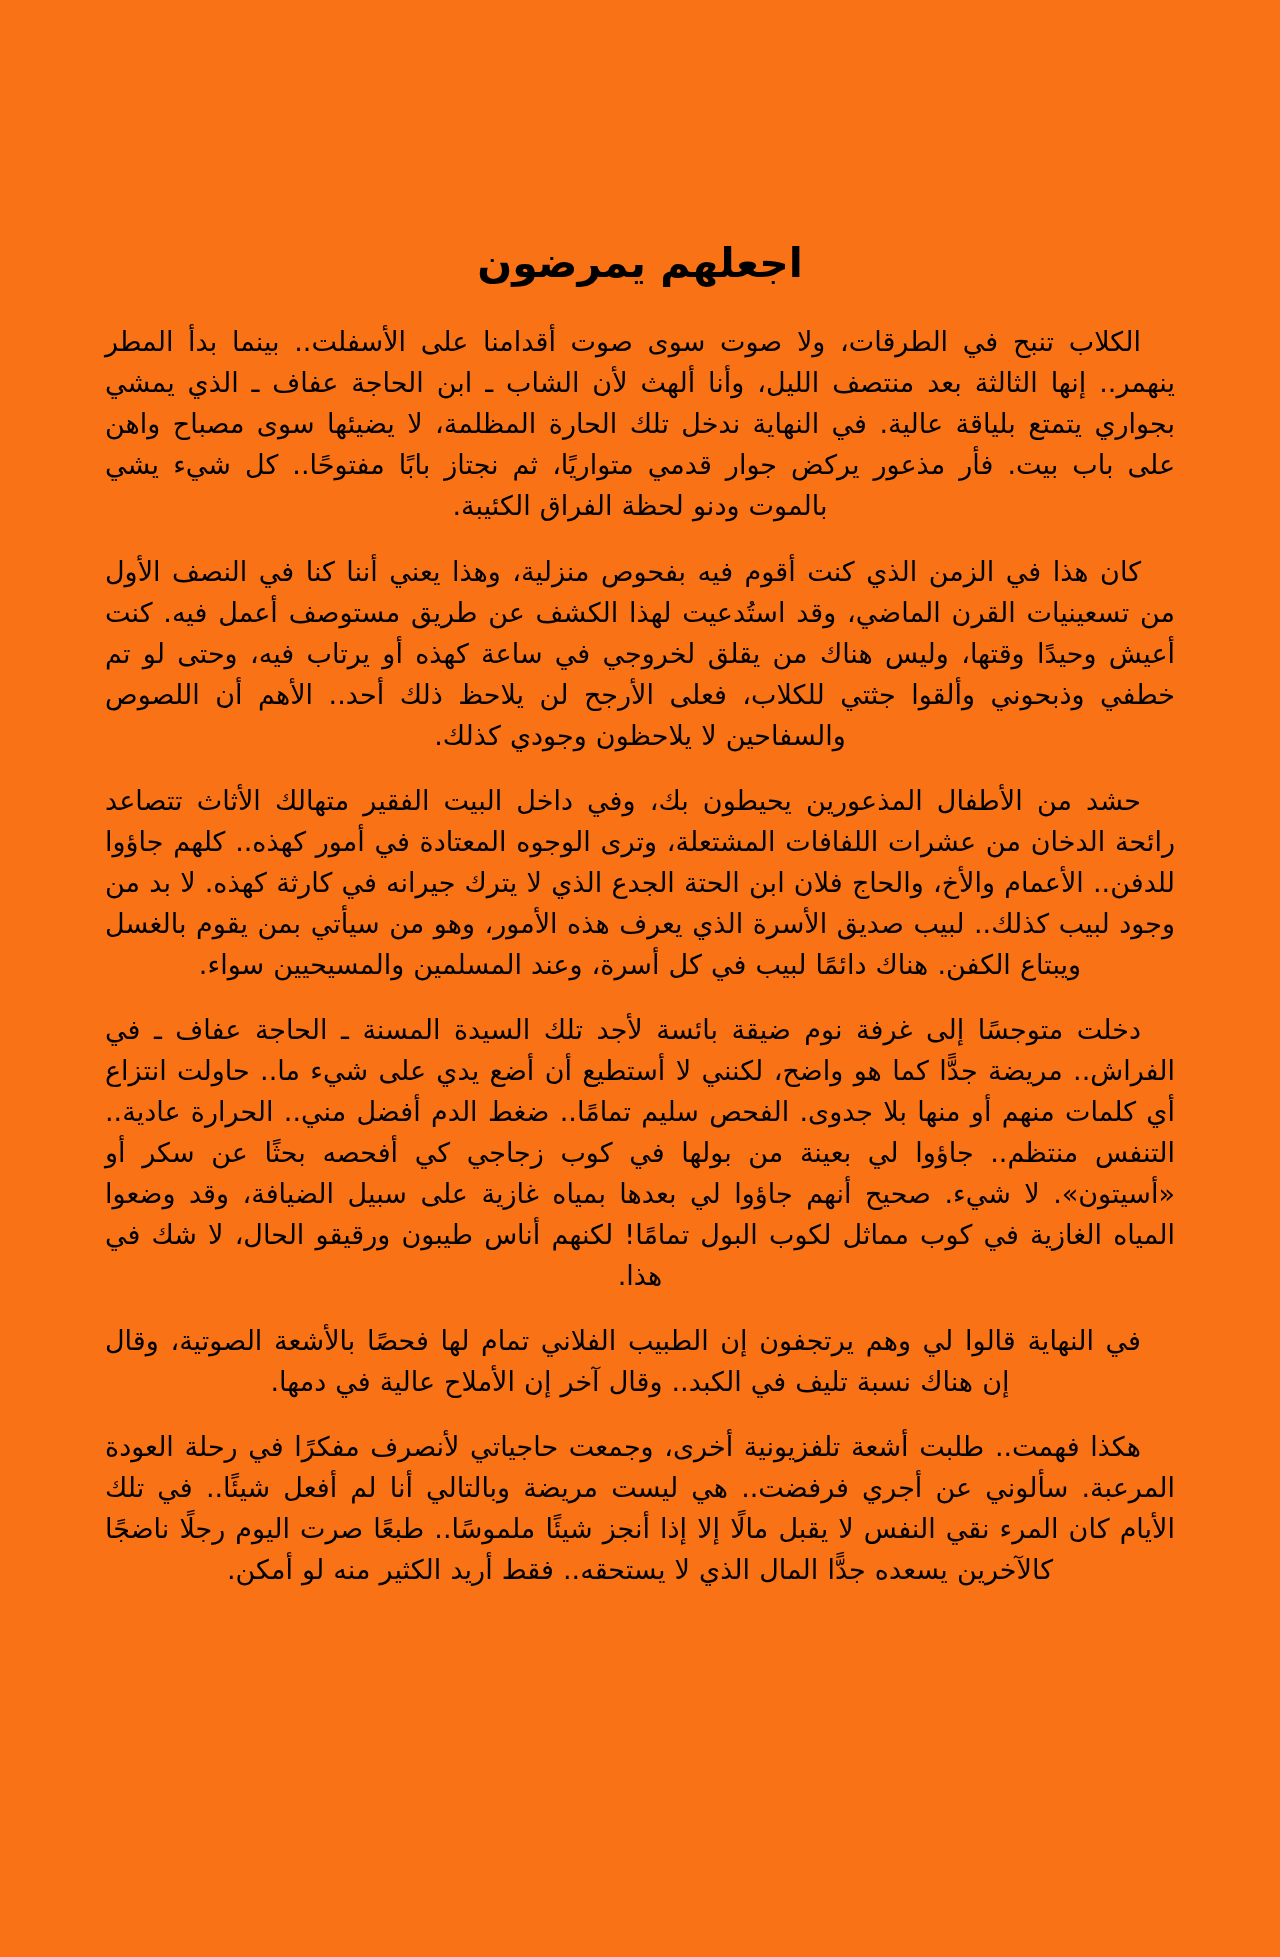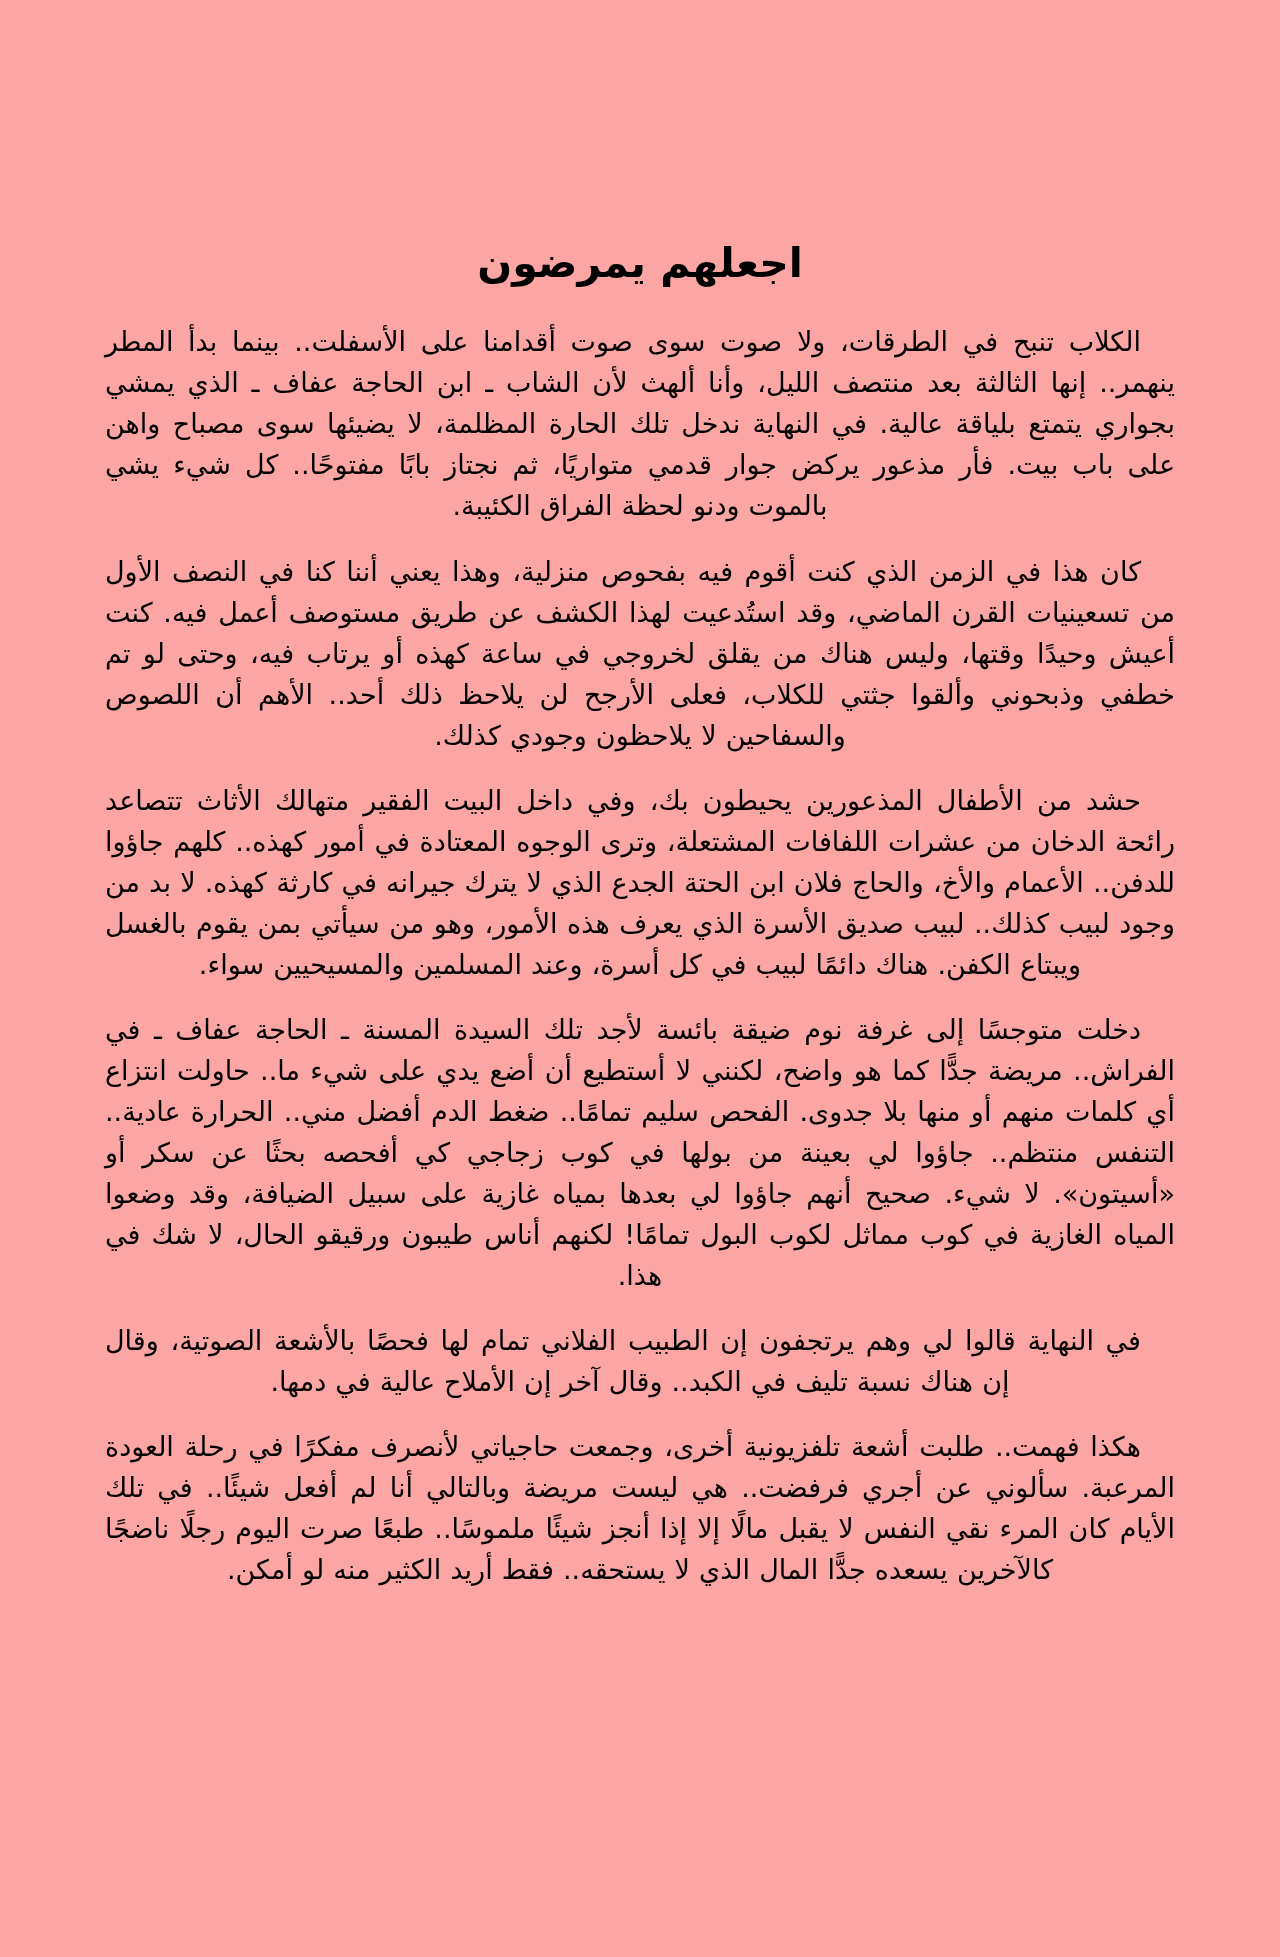--- a/index.html
+++ b/index.html
@@ -5,21 +5,21 @@
 <style>
   html, body {
     margin: 0;
     padding: 0;
     background: #ffffff;
   }
   .page {
     width: 1280px;
     min-height: 1957px;
     margin: 0 auto;
-    background: #fca5a5;
+    background: #f97316;
     box-sizing: border-box;
     padding: 0;
     position: relative;
     font-family: "DejaVu Sans", "Liberation Sans", sans-serif;
     color: #000000;
   }
   .content {
     position: absolute;
     right: 105px;
     left: 105px;

